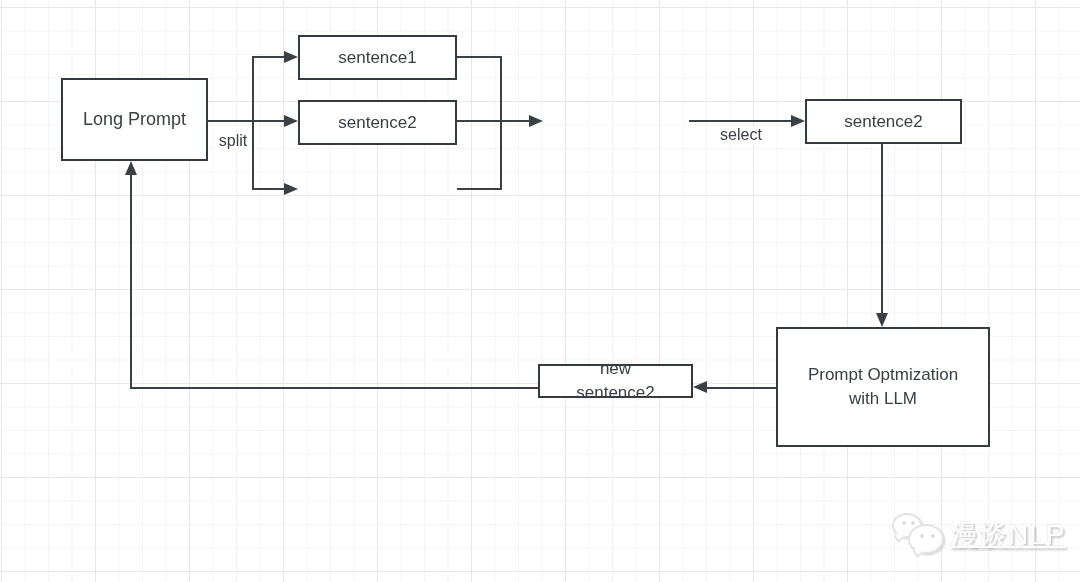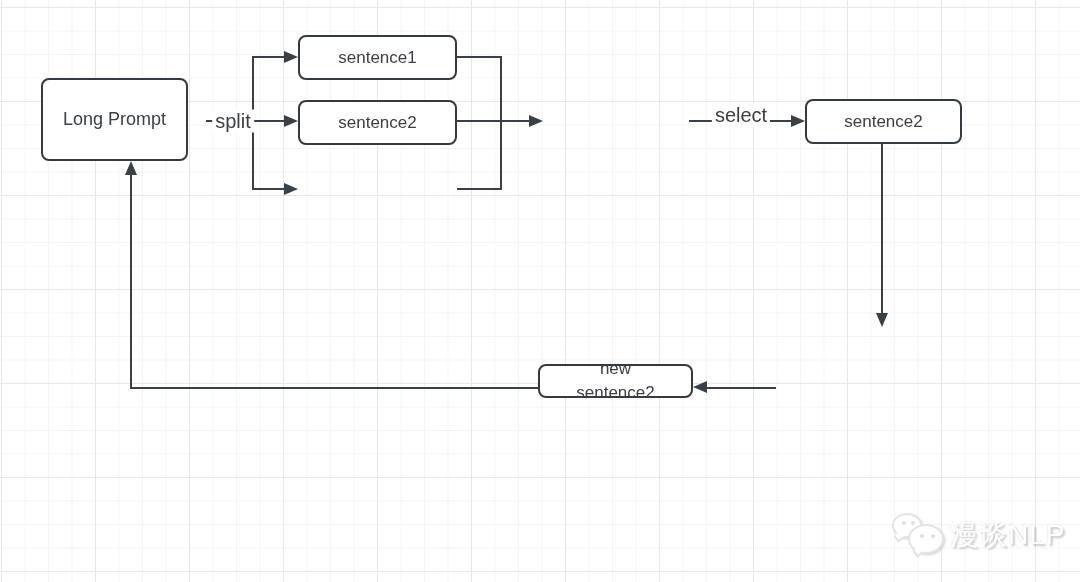--- a/index.html
+++ b/index.html
@@ -15,87 +15,91 @@
       linear-gradient(to bottom, #e7e7e7 1px, transparent 1px),
       linear-gradient(to right, #f4f4f4 1px, transparent 1px),
       linear-gradient(to bottom, #f4f4f4 1px, transparent 1px);
     background-size:94px 94px, 94px 94px, 23.5px 23.5px, 23.5px 23.5px;
     background-position:1px 7px, 1px 7px, 1px 7px, 1px 7px;
   }
   .node{
     position:absolute;
     background:#ffffff;
     border:2.5px solid #343a40;
-    border-radius:8px;
+    border-radius:0;
     display:flex;align-items:center;justify-content:center;
     text-align:center;
     font-size:17px;line-height:1.4;
     color:#3b4046;
     white-space:pre-line;
   }
   .h{position:absolute;height:2px;background:#3b4046;}
   .v{position:absolute;width:2px;background:#3b4046;}
   .arr{position:absolute;width:0;height:0;}
   .arr.right{border-top:6px solid transparent;border-bottom:6px solid transparent;border-left:14px solid #3b4046;}
   .arr.left{border-top:6px solid transparent;border-bottom:6px solid transparent;border-right:14px solid #3b4046;}
   .arr.down{border-left:6px solid transparent;border-right:6px solid transparent;border-top:14px solid #3b4046;}
   .arr.up{border-left:6px solid transparent;border-right:6px solid transparent;border-bottom:14px solid #3b4046;}
   .edge-label{
     position:absolute;
     transform:translate(-50%,-50%);
     background:#ffffff;
     padding:0 3px;
-    font-size:20px;
+    font-size:16px;
     color:#3b4046;
     white-space:nowrap;
+    margin-top:20px;
   }
   .caption{
     position:absolute;
     left:568px;top:501px;
     transform:translate(-50%,-50%);
     font-size:17px;font-weight:bold;
     color:#3a3a3a;
     white-space:nowrap;
   }
   
   .watermark{position:absolute;left:888px;top:508px;width:180px;height:64px;}
   .wm-text{
     position:absolute;left:62px;top:8px;
     font-size:28px;letter-spacing:1px;
     color:#ffffff;
     text-shadow:2px 2px 2px rgba(170,170,170,0.65), -1px -1px 1px rgba(220,220,220,0.4);
     white-space:nowrap;
+    text-decoration:underline;
   }
   .bubble{
     position:absolute;background:#ffffff;
     border:2px solid #e3e3e3;border-radius:50%;
     box-shadow:1.5px 1.5px 2px rgba(185,185,185,0.55);
   }
   .bubble .eye{position:absolute;width:4px;height:4px;border-radius:50%;background:#dedede;}
   .bubble .tail{
     position:absolute;width:8px;height:8px;background:#ffffff;
     border-right:2px solid #e3e3e3;border-bottom:2px solid #e3e3e3;
     transform:rotate(55deg);
   }
 </style>
 </head>
 <body>
 
 <div id="canvas">
 
-  <div class="node" style="left:41px;top:78px;width:147px;height:83px;font-size:18px;">Long Prompt</div>
+  <div class="node" style="left:61px;top:78px;width:147px;height:83px;font-size:18px;">Long Prompt</div>
 
   <div class="node" style="left:298px;top:35px;width:159px;height:45px;">sentence1</div>
 
   <div class="node" style="left:298px;top:100px;width:159px;height:45px;">sentence2</div>
 
 
 
   <div class="node" style="left:805px;top:99px;width:157px;height:45px;">sentence2</div>
 
+  <div class="node" style="left:776px;top:327px;width:214px;height:120px;">Prompt Optmization
+with LLM</div>
 
   <div class="node" style="left:538px;top:364px;width:155px;height:34px;">new
 sentence2</div>
 
   <div class="h" style="left:206px;top:120px;width:80px;"></div>
   <div class="v" style="left:252px;top:56px;height:134px;"></div>
   <div class="h" style="left:252px;top:56px;width:34px;"></div>
   <div class="h" style="left:252px;top:188px;width:34px;"></div>
   <div class="arr right" style="left:284px;top:51px;"></div>
   <div class="arr right" style="left:284px;top:115px;"></div>

